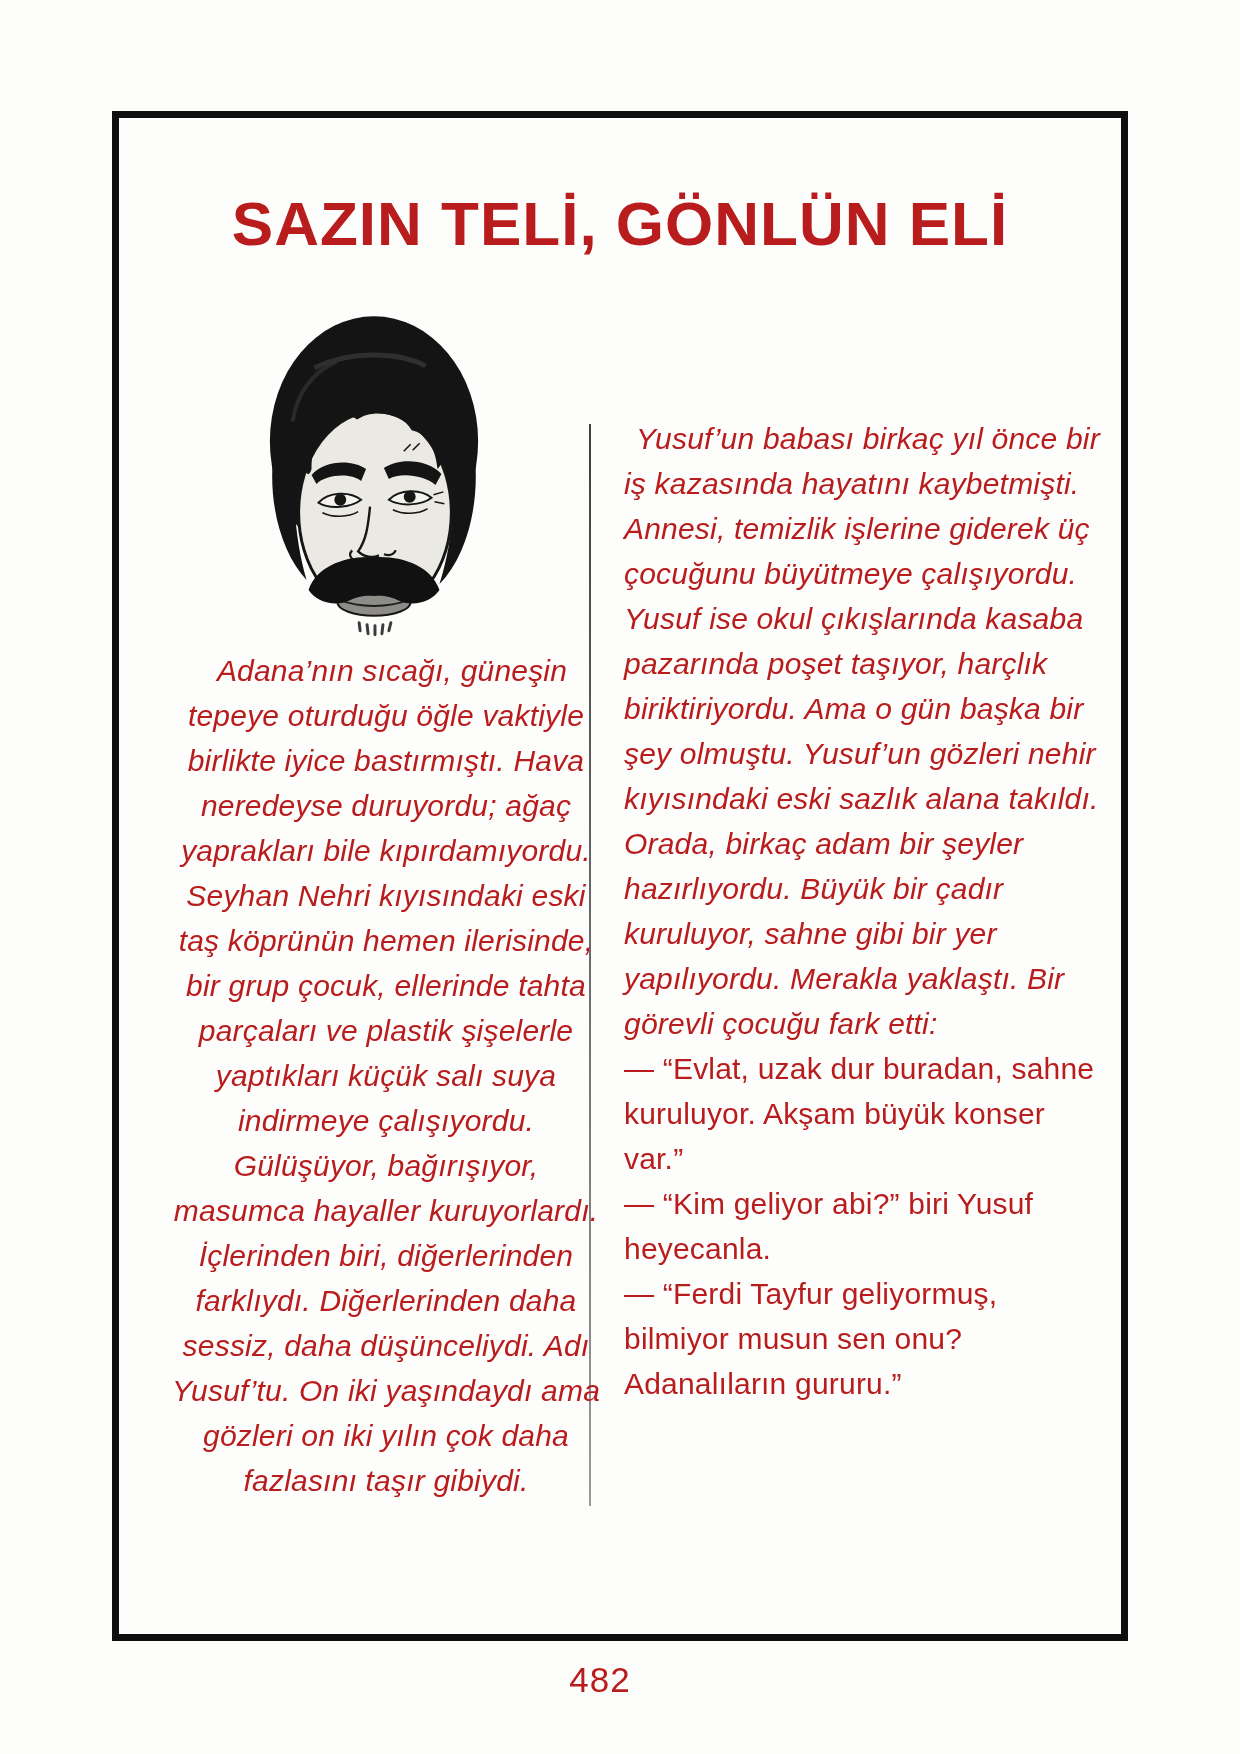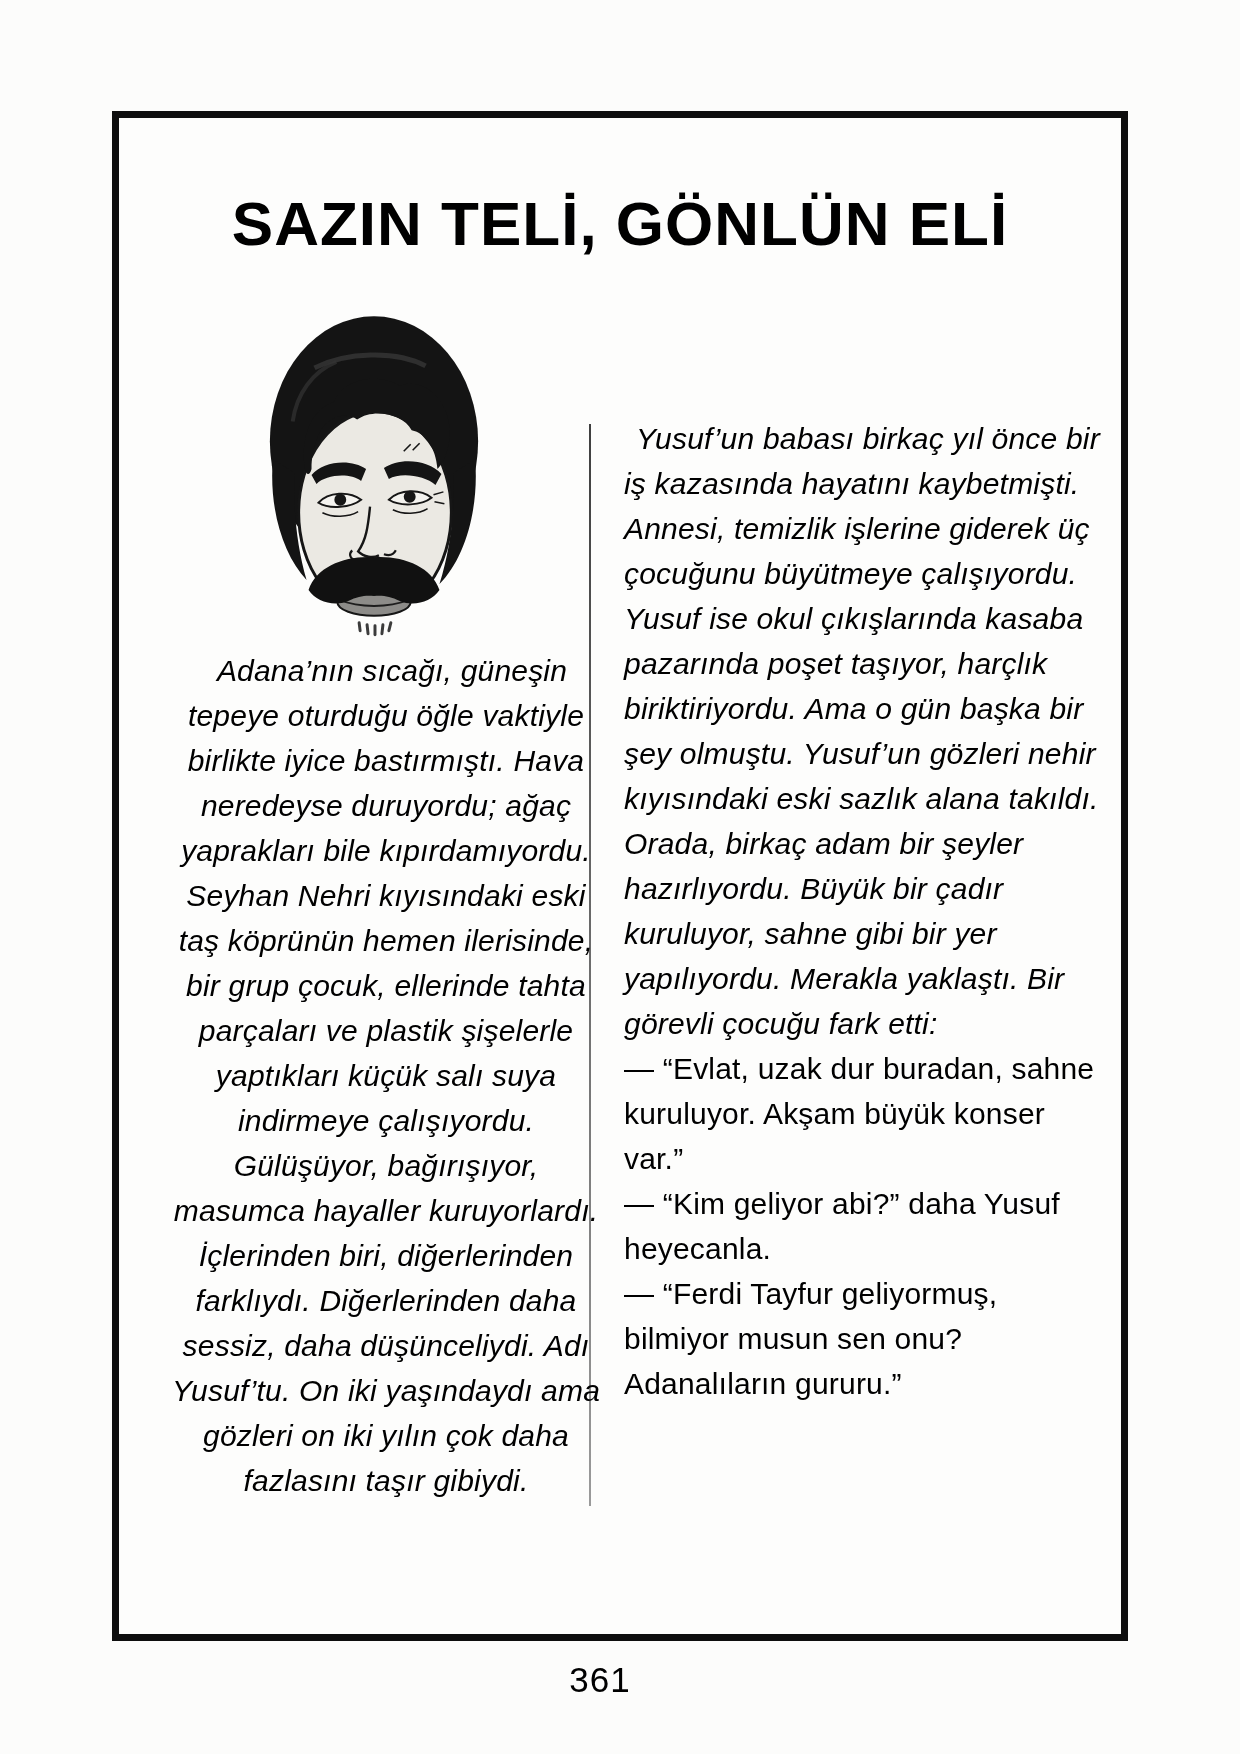--- a/index.html
+++ b/index.html
@@ -1,21 +1,21 @@
 <!DOCTYPE html>
 <html lang="tr"><head>
 <meta charset="utf-8">
 <style>
   html,body { margin:0; padding:0; }
   .page {
     position:relative;
     width:1240px; height:1754px;
     background:#fcfcfb;
     font-family:"Liberation Sans", sans-serif;
-    color:#000000;
+    color:#b91c1c;
     overflow:hidden;
   }
   .frame {
     position:absolute;
     left:112px; top:111px;
     width:1002px; height:1516px;
     border:7px solid #0e0e0e;
     background:#fdfdfc;
   }
   .title {
@@ -114,21 +114,21 @@
 
     <div class="divider"></div>
 
     <div class="col-left">
       <p class="para indent">Adana’nın sıcağı, güneşin tepeye oturduğu öğle vaktiyle birlikte iyice bastırmıştı. Hava neredeyse duruyordu; ağaç yaprakları bile kıpırdamıyordu. Seyhan Nehri kıyısındaki eski taş köprünün hemen ilerisinde, bir grup çocuk, ellerinde tahta parçaları ve plastik şişelerle yaptıkları küçük salı suya indirmeye çalışıyordu. Gülüşüyor, bağırışıyor, masumca hayaller kuruyorlardı. İçlerinden biri, diğerlerinden farklıydı. Diğerlerinden daha sessiz, daha düşünceliydi. Adı Yusuf’tu. On iki yaşındaydı ama gözleri on iki yılın çok daha fazlasını taşır gibiydi.</p>
     </div>
 
     <div class="col-right">
       <p class="para indent">Yusuf’un babası birkaç yıl önce bir iş kazasında hayatını kaybetmişti. Annesi, temizlik işlerine giderek üç çocuğunu büyütmeye çalışıyordu. Yusuf ise okul çıkışlarında kasaba pazarında poşet taşıyor, harçlık biriktiriyordu. Ama o gün başka bir şey olmuştu. Yusuf’un gözleri nehir kıyısındaki eski sazlık alana takıldı. Orada, birkaç adam bir şeyler hazırlıyordu. Büyük bir çadır kuruluyor, sahne gibi bir yer yapılıyordu. Merakla yaklaştı. Bir görevli çocuğu fark etti:</p>
       <p class="para dialogue-gap">— “Evlat, uzak dur buradan, sahne kuruluyor. Akşam büyük konser var.”</p>
-      <p class="para">— “Kim geliyor abi?” daha Yusuf heyecanla.</p>
+      <p class="para">— “Kim geliyor abi?” biri Yusuf heyecanla.</p>
       <p class="para">— “Ferdi Tayfur geliyormuş, bilmiyor musun sen onu? Adanalıların gururu.”</p>
     </div>
 
   </div>
 
-  <div class="page-num">361</div>
+  <div class="page-num">482</div>
 
 </div>
 
 </body></html>

